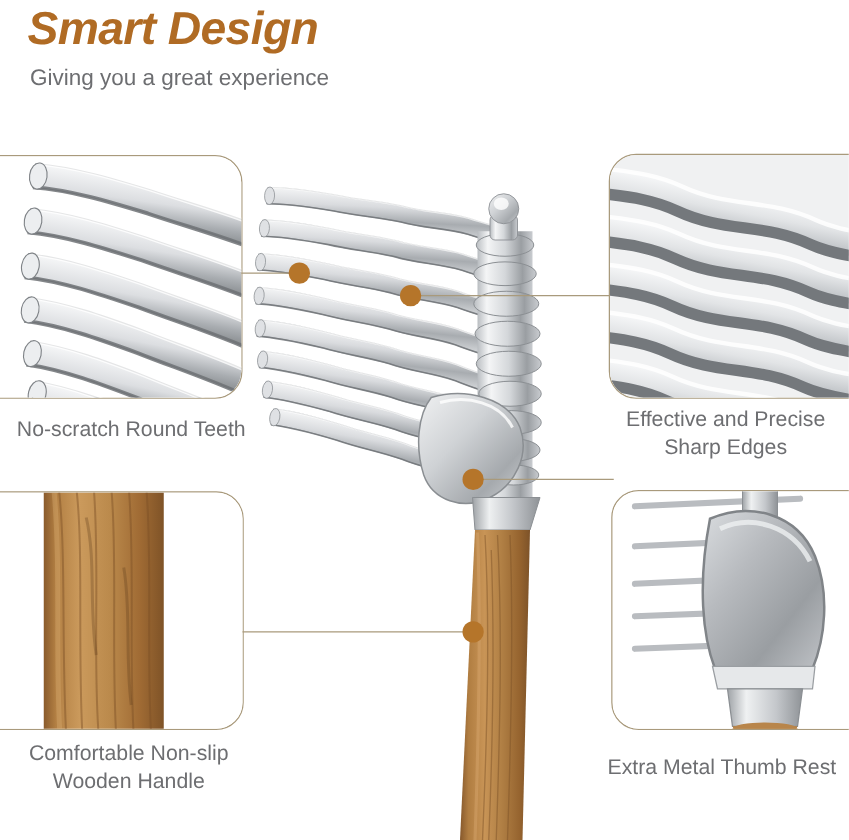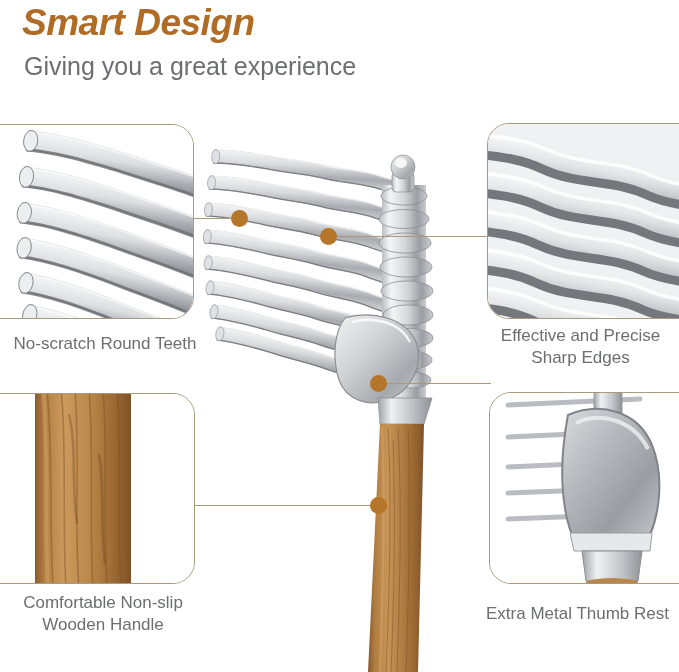--- a/index.html
+++ b/index.html
@@ -18,21 +18,21 @@
   
   #title {
     position: absolute; left: 22px; top: 2px;
     font-size: 37px; font-weight: bold; font-style: italic;
     letter-spacing: -0.5px;
     color: #B06B24;
     white-space: nowrap;
   }
   #subtitle {
     position: absolute; left: 24px; top: 52px;
-    font-size: 25px; font-weight: normal;
+    font-size: 18px; font-weight: normal;
     letter-spacing: 0px;
     color: #6d6e71;
     white-space: nowrap;
   }
 
   
   .callout-box {
     position: absolute;
     border: 1.3px solid #A99A7C;
     border-radius: 22px;

